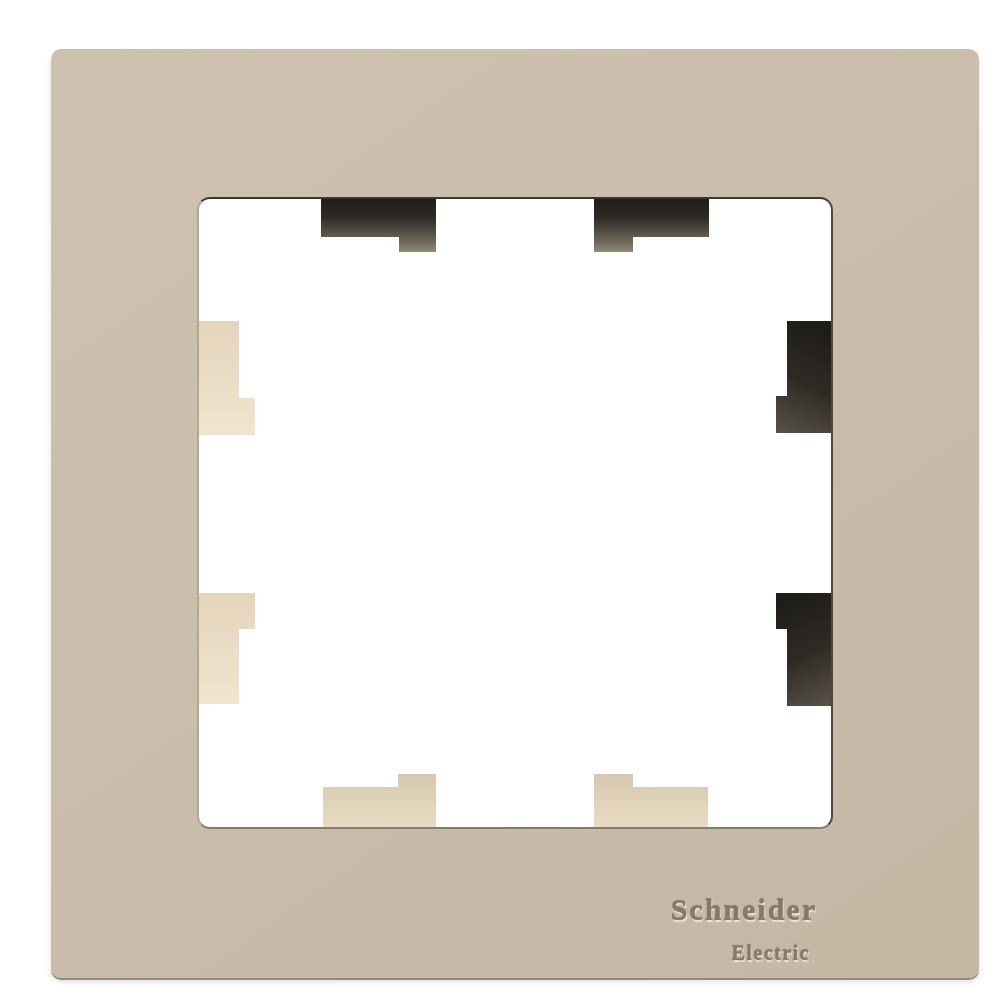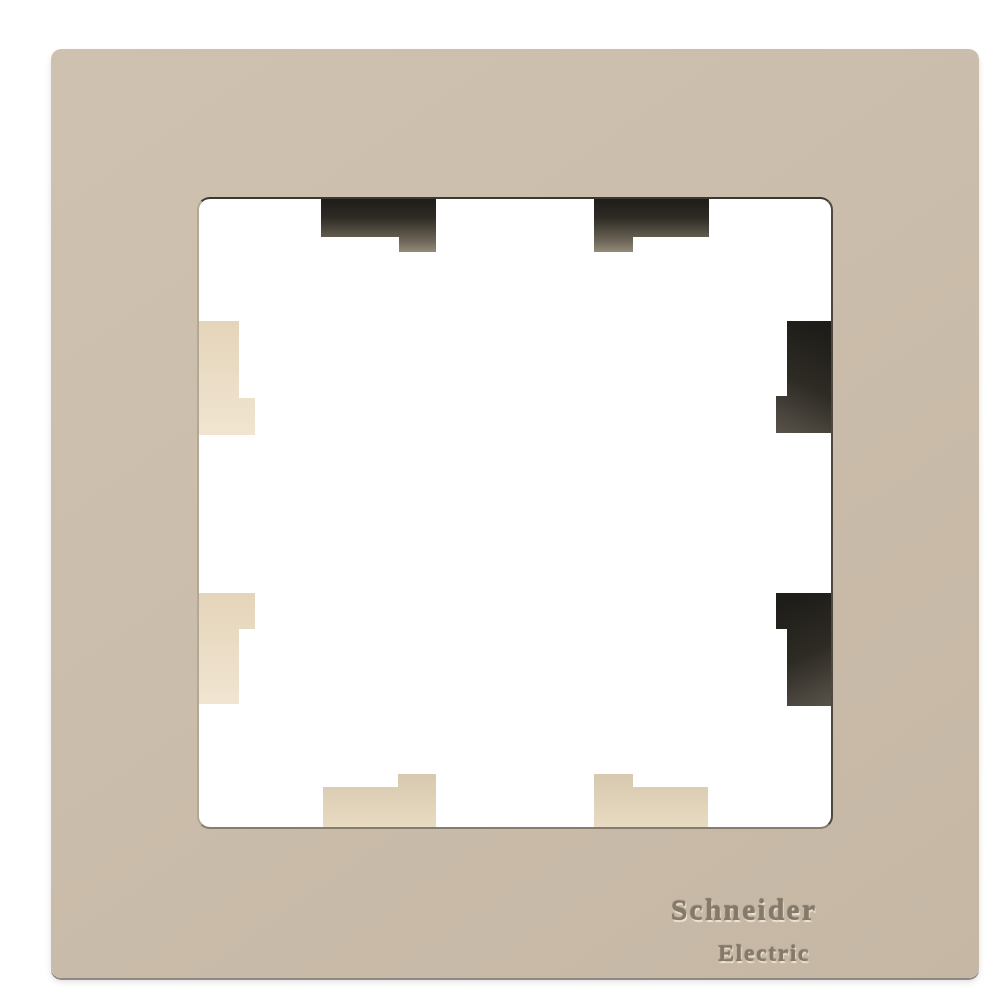--- a/index.html
+++ b/index.html
@@ -115,21 +115,21 @@
     user-select: none;
   }
   .logo-line1 {
     font-size: 30px;
     font-weight: 700;
     letter-spacing: 2px;
     line-height: 30px;
     text-shadow: 0 -1px 1px rgba(74,66,53,0.55), 1px 2px 1px rgba(244,234,217,0.9);
   }
   .logo-line2 {
-    font-size: 24px;
+    font-size: 20px;
     font-weight: 700;
     letter-spacing: 1.5px;
     line-height: 20px;
     margin-top: 2px;
     margin-right: 7px;
     text-shadow: 0 -1px 1px rgba(74,66,53,0.55), 1px 2px 1px rgba(244,234,217,0.9);
   }
 </style>
 </head>
 <body>

